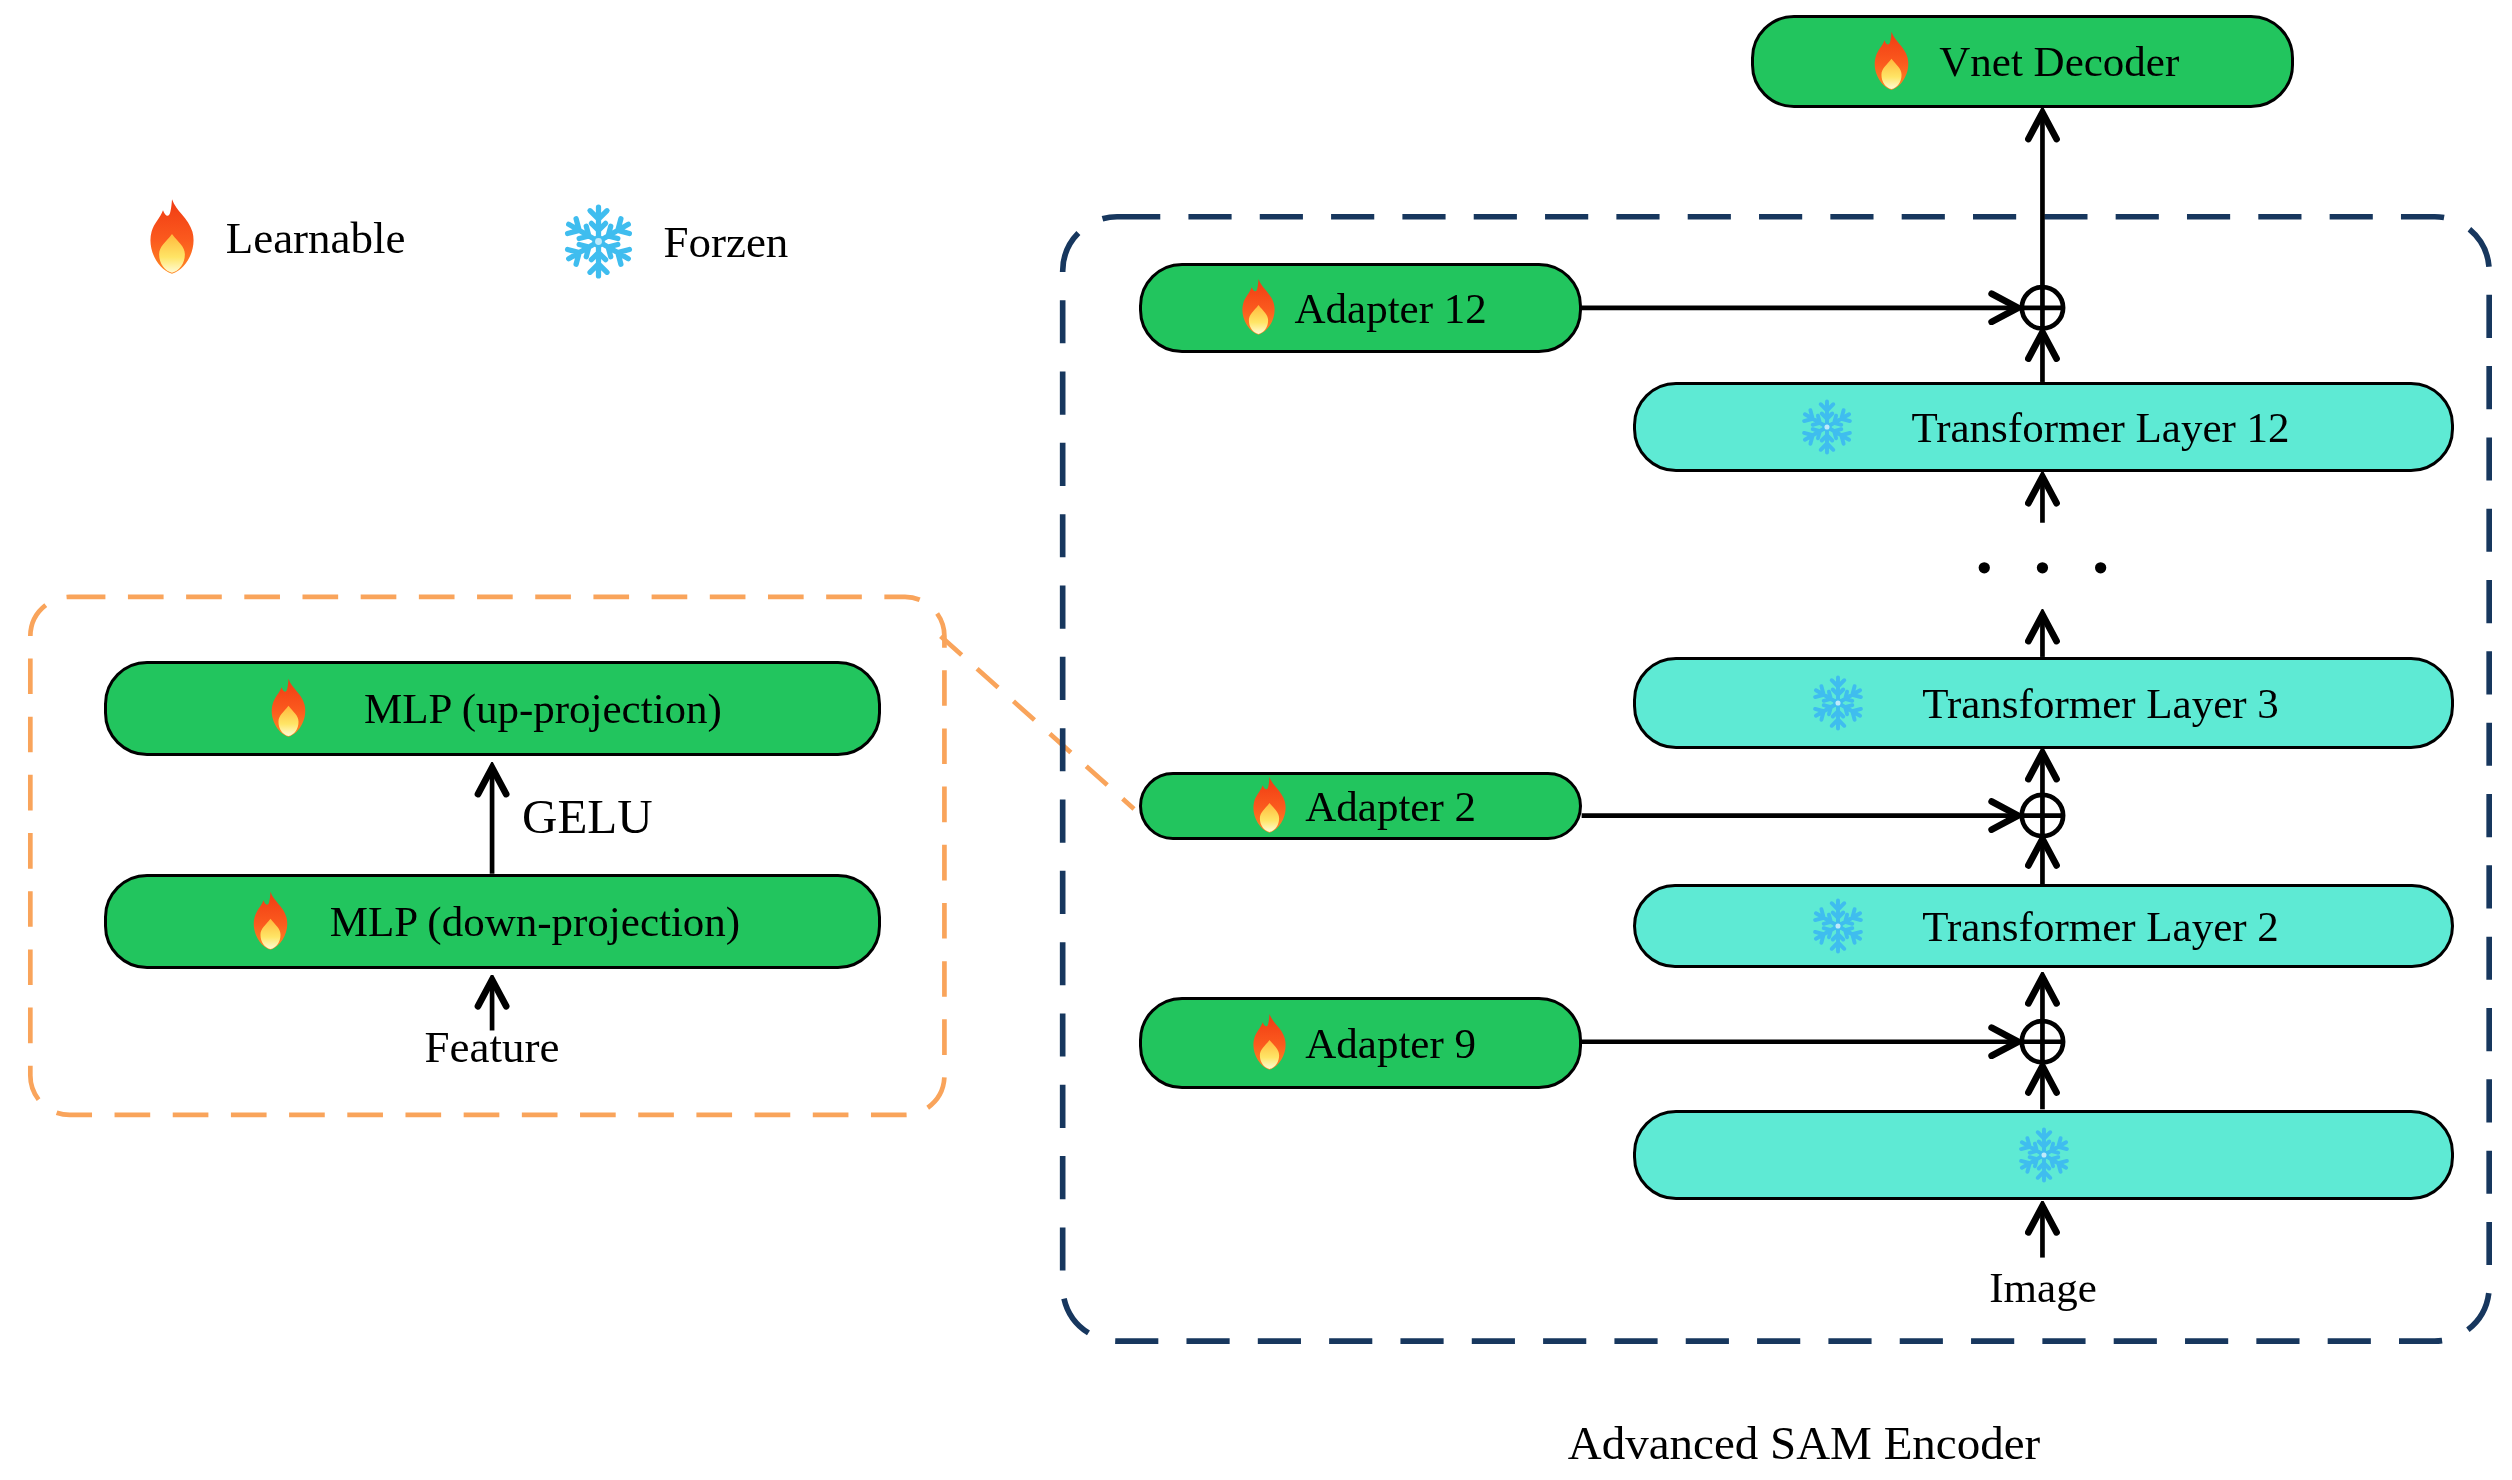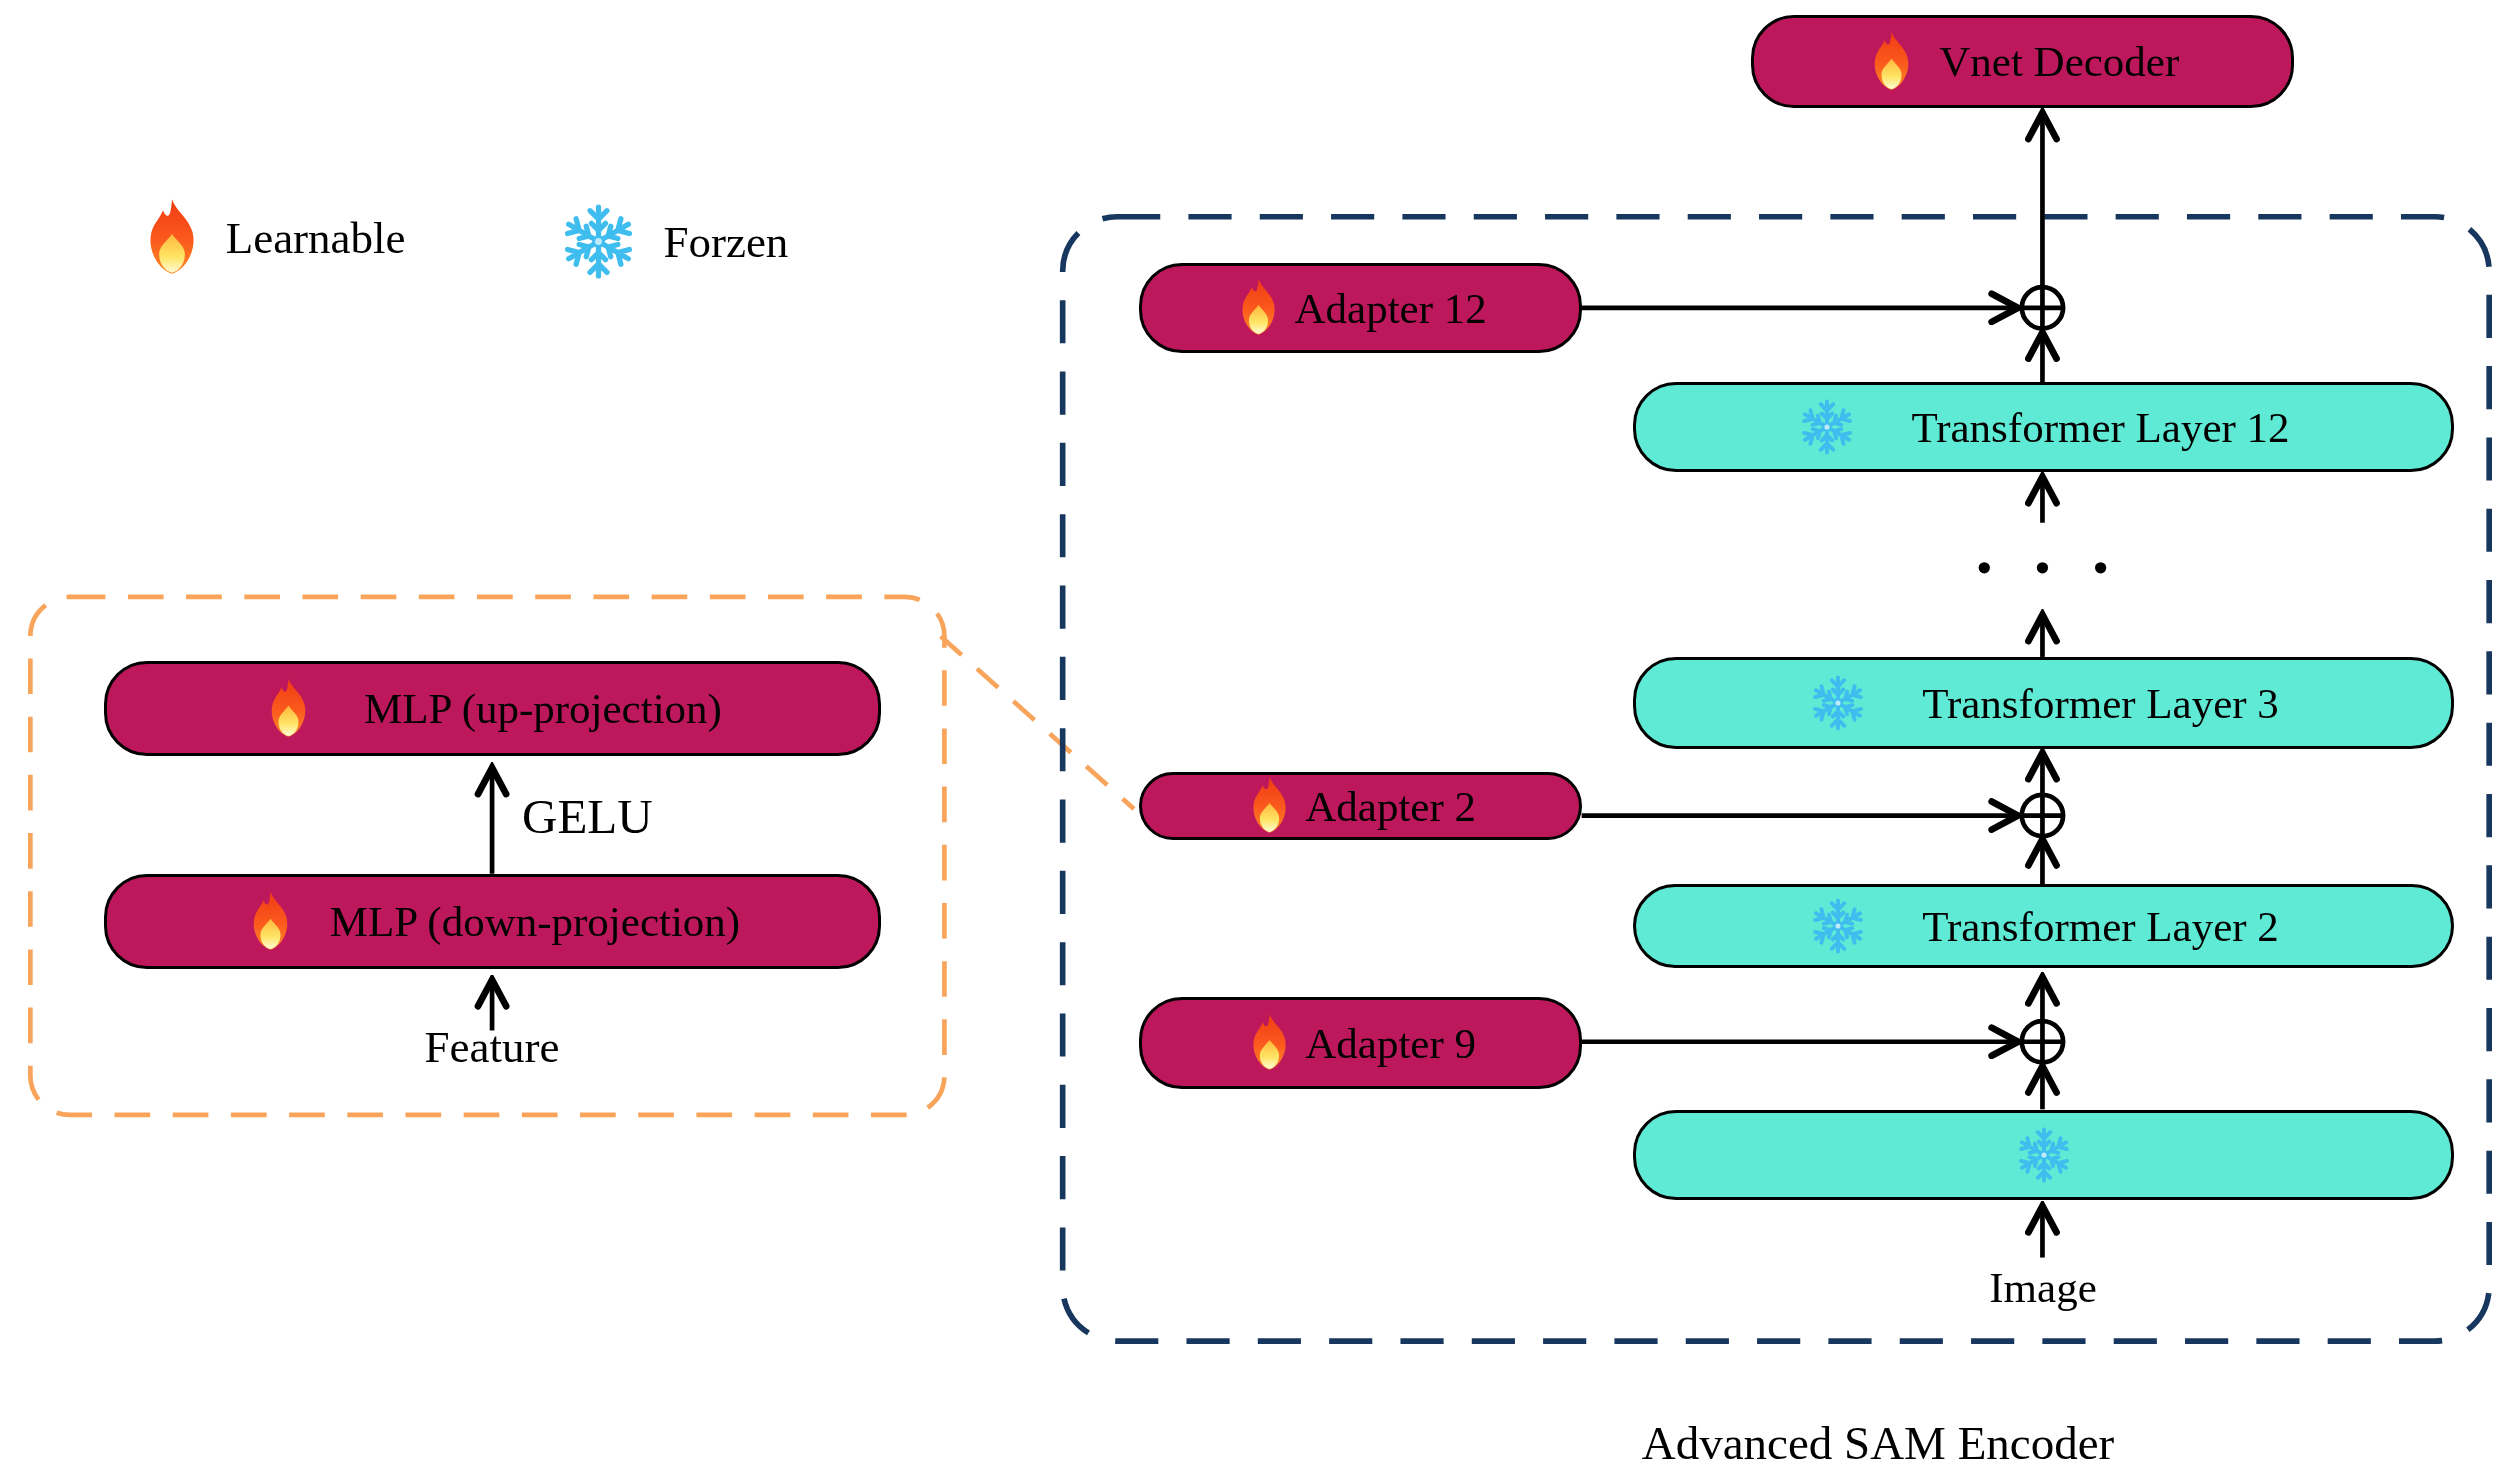--- a/index.html
+++ b/index.html
@@ -14,21 +14,21 @@
   .overlay{position:absolute;left:0;top:0;z-index:1;}
   .pill{
     position:absolute;z-index:2;
     border:3.8px solid #000;
     border-radius:43px;
     display:flex;align-items:center;justify-content:center;
     font-size:43px;
     white-space:nowrap;
     box-sizing:border-box;
   }
-  .peach{background:#be185d;font-family:Liberation Serif, serif;}
+  .peach{background:#22c55e;font-family:Liberation Serif, serif;}
   .cyan{background:#5eead4;}
   .icon{flex:0 0 auto;display:block;}
   .freetext{
     position:absolute;z-index:2;
     font-size:45px;line-height:1.1;white-space:nowrap;
   }
   .centered{transform:translateX(-50%);}
   .legend-item{position:absolute;z-index:2;display:flex;align-items:center;}
   .legend-item .label{font-size:45px;}
   .caption{font-size:47px;}
@@ -222,16 +222,16 @@
   </div>
 
   <div class="pill cyan" style="left:1633px;top:1110px;width:821px;height:90px;gap:54px;">
     <svg class="icon" width="60" height="60" viewBox="0 0 64 64">
         <use href="#snow"></use>
       </svg>
   </div>
 
   <div class="freetext centered" style="left:2043px;top:1264px;font-size:43px;">Image</div>
 
-  <div class="freetext centered caption" style="left:1878px;top:1418px;">Advanced SAM Encoder</div>
+  <div class="freetext centered caption" style="left:1804px;top:1418px;">Advanced SAM Encoder</div>
 
 </div>
 
 
 </body></html>

